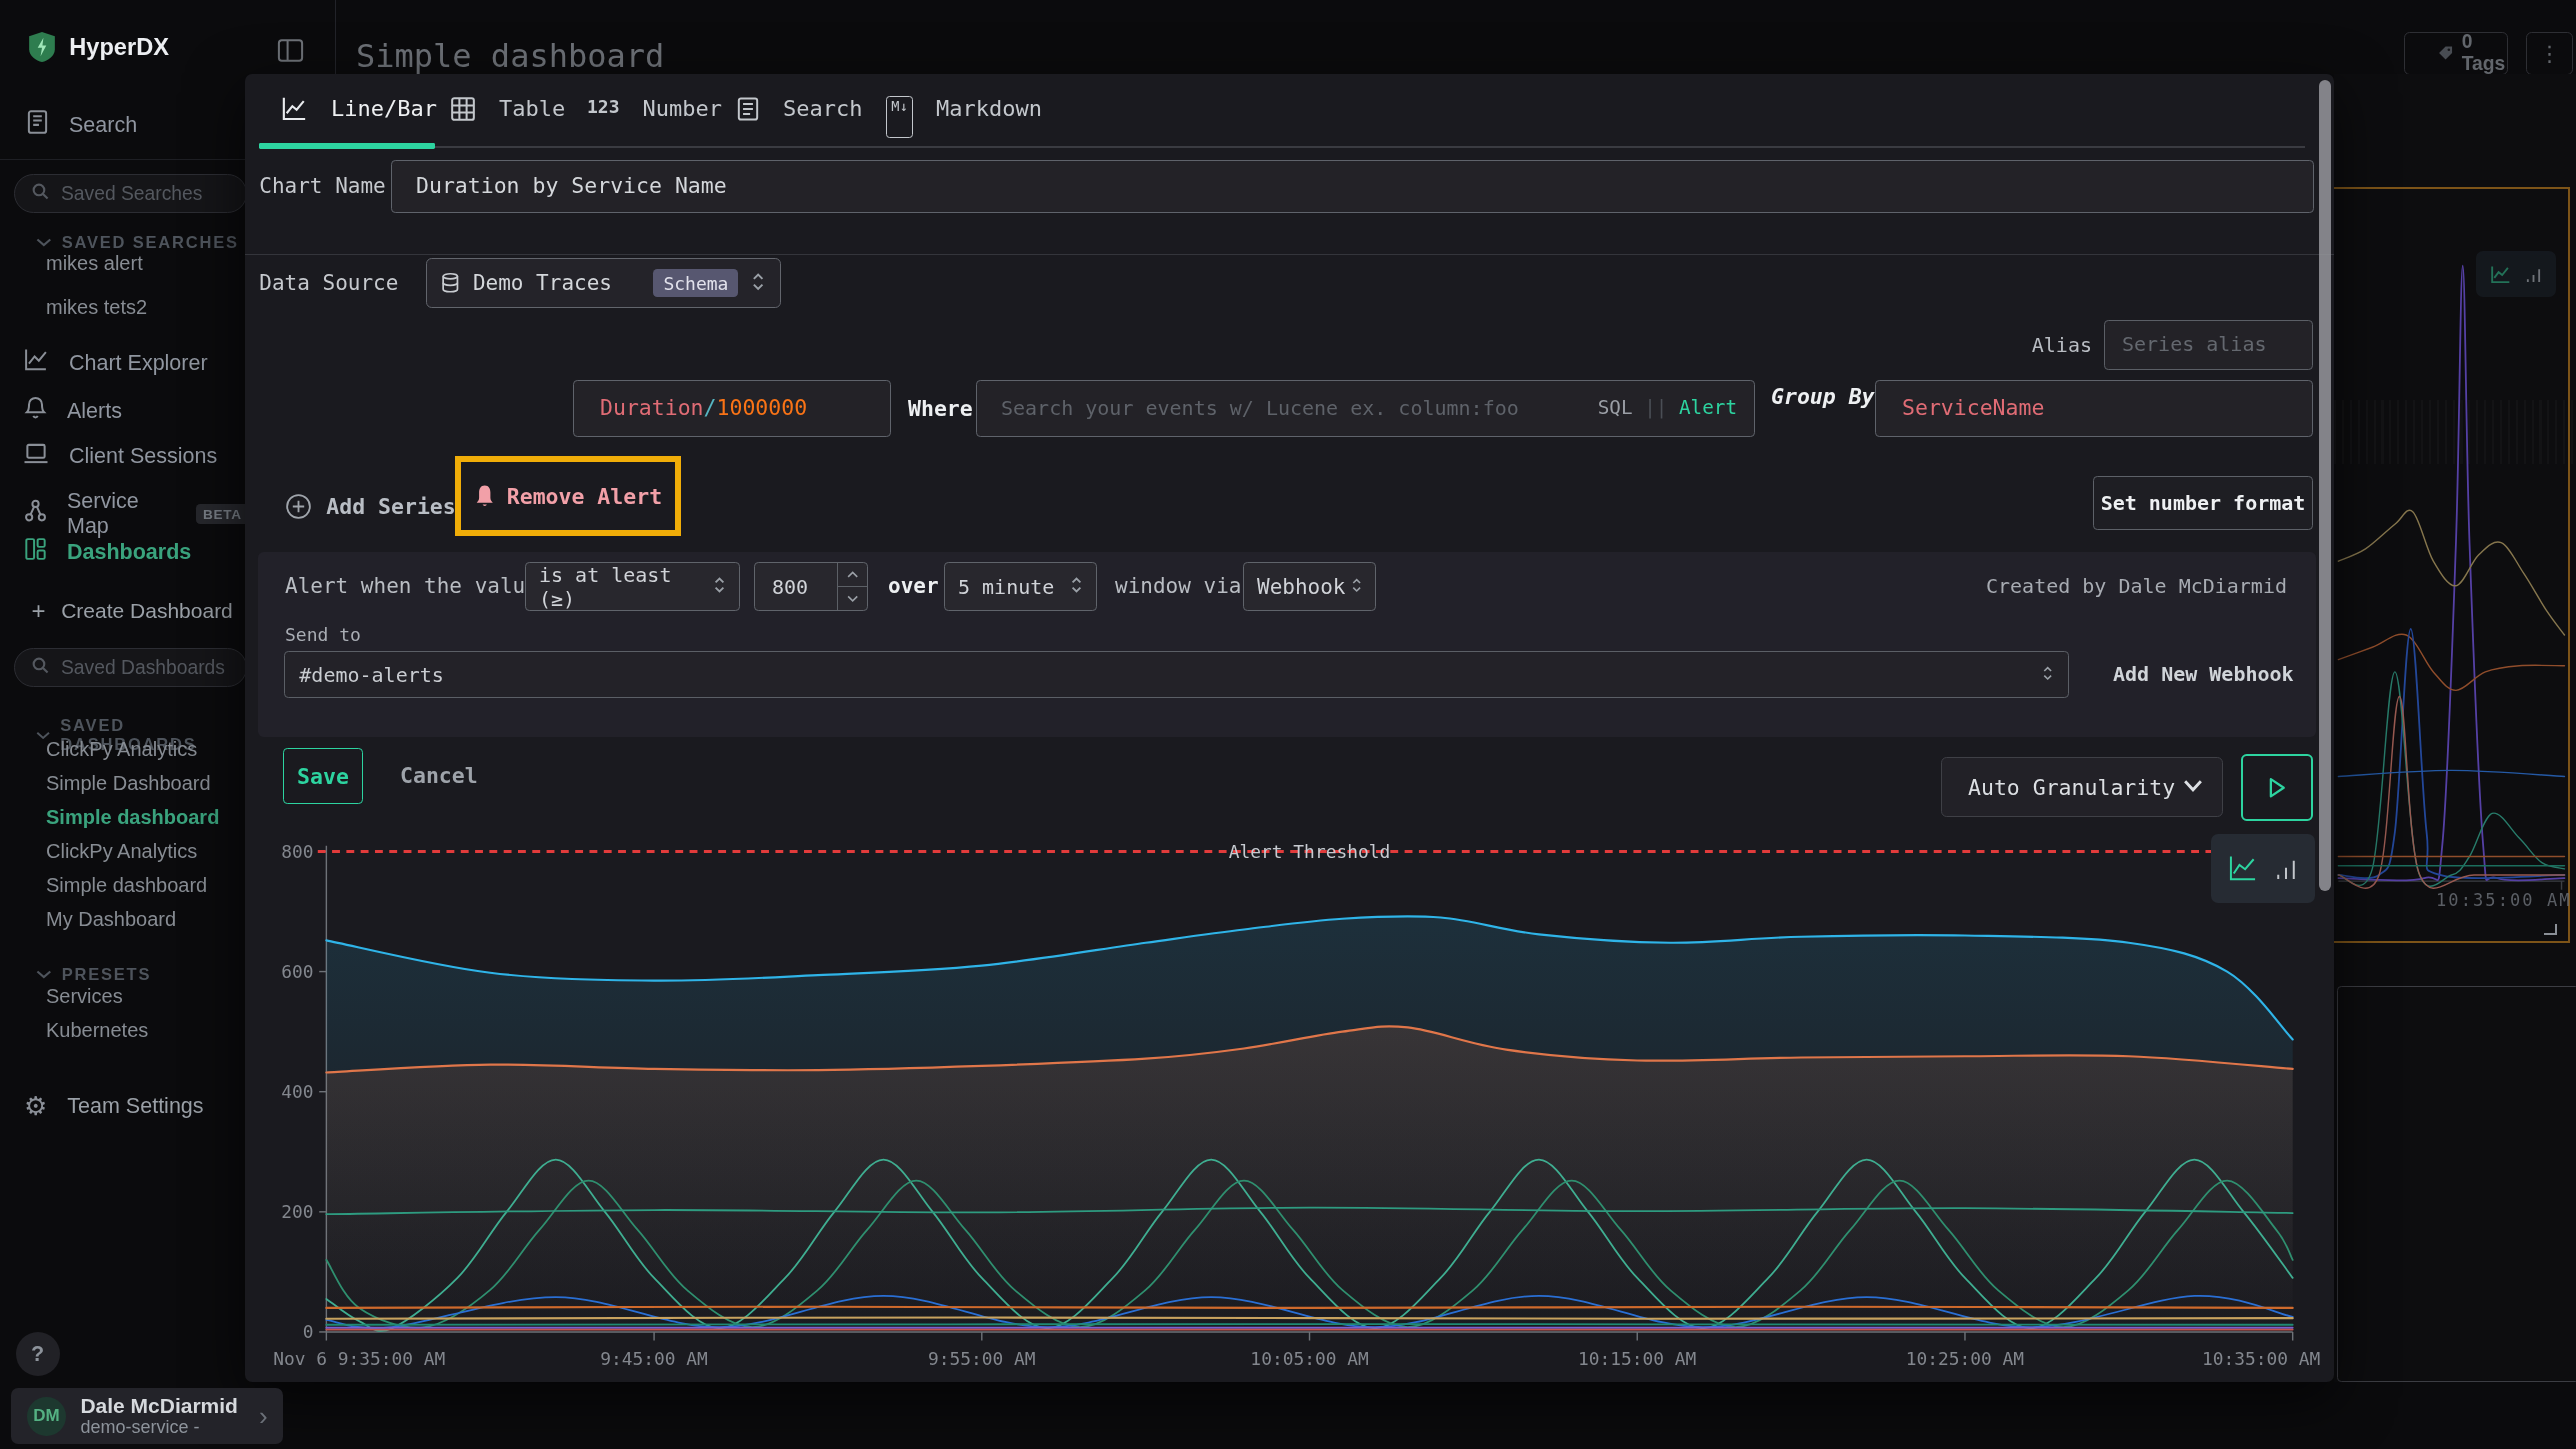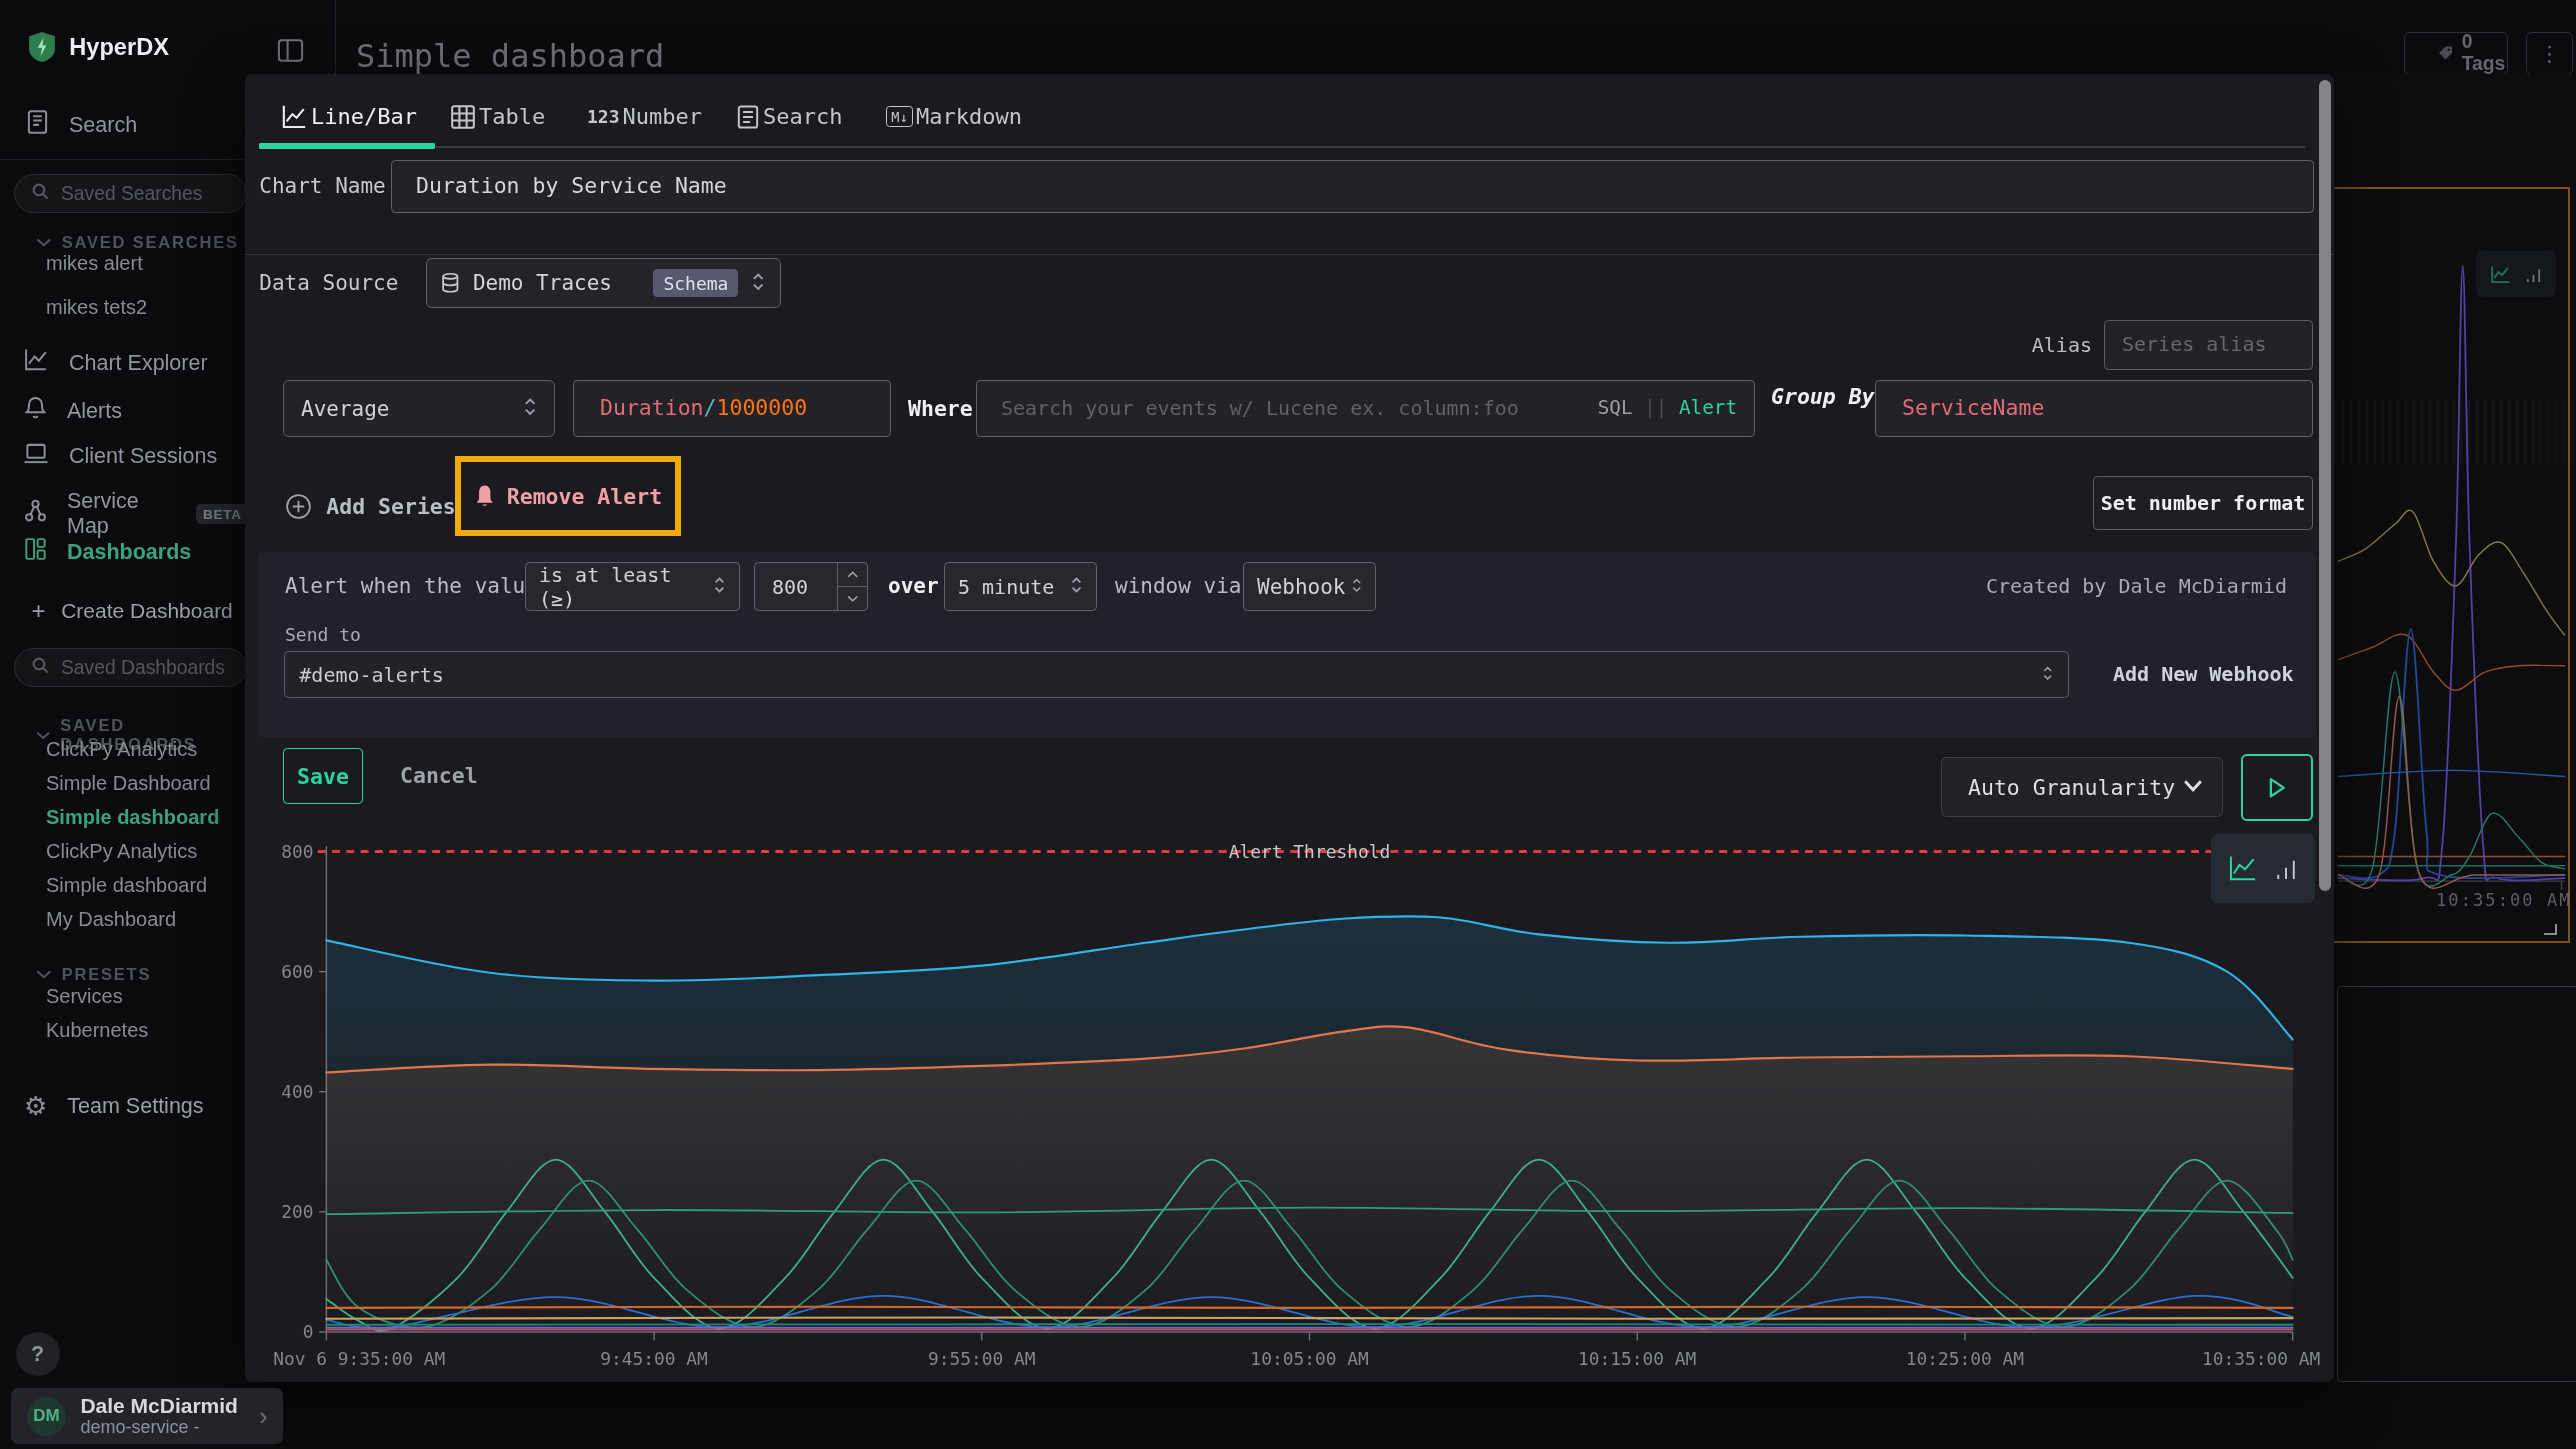--- a/index.html
+++ b/index.html
@@ -15,21 +15,21 @@
   .pill{background:#151518;border:1.4px solid #2c2d33;border-radius:20px;height:37px;display:flex;align-items:center;gap:11.4px;padding:0 15.7px;color:#54585f;font-size:19.3px;}
   .badge-beta{background:#26272c;color:#767c84;font-size:13.6px;font-weight:bold;border-radius:4.3px;padding:2.9px 7.2px;letter-spacing:0.7px;}
   
   #modal{position:absolute;left:245px;top:74px;width:2089px;height:1308px;background:#1a1a1f;border-radius:7.2px;box-shadow:0 17px 57px rgba(0,0,0,.65);}
   .inbox{background:#232227;border:1.4px solid #5f636b;border-radius:4.3px;box-sizing:border-box;}
   .selbox{background:#242329;border:1.4px solid #62656c;border-radius:5.7px;box-sizing:border-box;display:flex;align-items:center;}
   .selbox2{background:#28272d;border:1.4px solid #60646b;border-radius:4.3px;box-sizing:border-box;display:flex;align-items:center;}
   .lbl{color:#c6c9ce;font-size:21px;}
   .dimlbl{color:#b9bdc3;font-size:21px;}
   .boldw{color:#eef0f2;font-weight:bold;}
-  .tab{display:flex;align-items:center;gap:3px;font-size:22px;color:#c3c7cc;}
+  .tab{display:flex;gap:23px;font-size:22px;color:#c3c7cc;}
   .spin{display:flex;flex-direction:column;border-left:1.4px solid #5c6066;width:29px;height:100%;}
   .spin div{flex:1;display:flex;align-items:center;justify-content:center;}
   
   .dim{opacity:.78;}
   .btn-ghost{border:1.4px solid #393a40;border-radius:5.7px;box-sizing:border-box;display:flex;align-items:center;justify-content:center;color:#7b8087;}
   text{font-family:"DejaVu Sans Mono",monospace;}
 </style>
 </head>
 <body>
 
@@ -294,27 +294,20 @@
             <path d="M2 5.5L5 2.5L8 5.5"></path>
             <path d="M2 9.5L5 12.5L8 9.5"></path>
           </svg></span>
     </div>
 
     <div class="abs" style="left:1775px;top:246px;width:72px;height:50px;line-height:50px;text-align:right;font-size:20px;color:#b9bdc3;">Alias</div>
     <div class="abs inbox" style="left:1859px;top:246px;width:209px;height:50px;border-color:#5b5f66;">
       <div style="padding-left:17px;line-height:47px;font-size:20px;color:#64686f;">Series alias</div>
     </div>
 
-    <div class="abs selbox" style="left:38px;top:306px;width:272px;height:57px;padding:0 17px;background:#232228;border-color:#595d64;">
-      <span style="font-size:21px;color:#d0d3d8;">Average</span>
-      <span style="margin-left:auto;"><svg width="14.3" height="21.5" viewBox="0 0 10 15" fill="none" stroke="#9aa0a7" stroke-width="1.4">
-            <path d="M2 5.5L5 2.5L8 5.5"></path>
-            <path d="M2 9.5L5 12.5L8 9.5"></path>
-          </svg></span>
-    </div>
     <div class="abs inbox" style="left:328px;top:306px;width:318px;height:57px;">
       <div style="padding-left:26px;line-height:54px;font-size:21.5px;">
         <span style="color: rgb(224, 108, 117);">Duration</span><span style="color: rgb(86, 182, 194);">/</span><span style="color: #f97316;">1000000</span>
       </div>
     </div>
     <div class="abs boldw" style="left:663px;top:306px;height:57px;line-height:57px;font-size:21.5px;">Where</div>
     <div class="abs inbox" style="left:731px;top:306px;width:779px;height:57px;">
       <div style="position:absolute;left:24px;top:0;line-height:54px;font-size:20px;color:#5e6269;">Search your events w/ Lucene ex. column:foo</div>
       <div style="position:absolute;right:17px;top:0;line-height:54px;font-size:19.3px;">
         <span style="color:#9b9fa6;">SQL</span>

